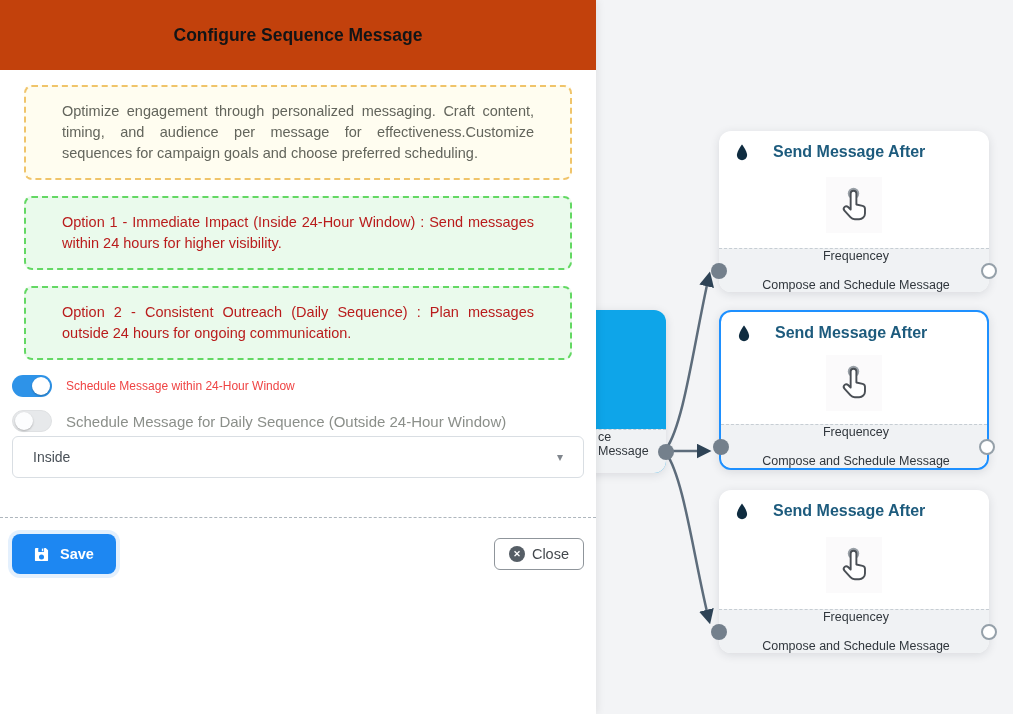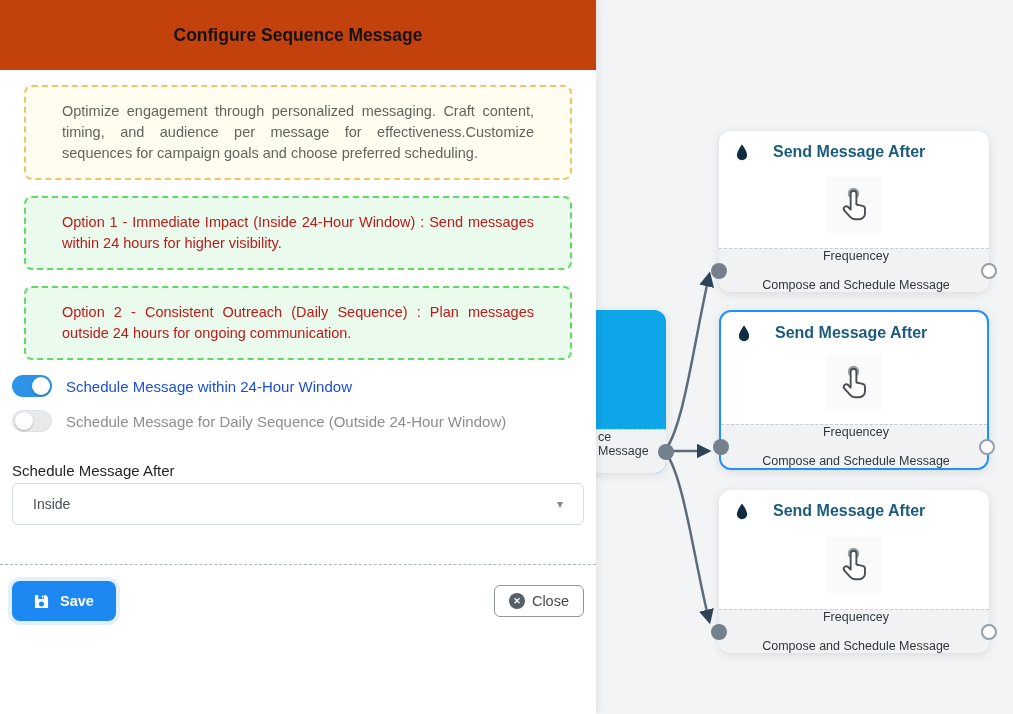--- a/index.html
+++ b/index.html
@@ -24,21 +24,21 @@
   .toggle-row { display:flex; align-items:center; gap:14px; margin:15px 12px 0; }
   .toggle-row + .toggle-row { margin-top:13px;text-align:center; }
   .toggle { width:40px; height:22px; border-radius:11px; position:relative;
     flex:0 0 auto; cursor:pointer; }
   .toggle.on { background:#2e93e8; }
   .toggle.off { background:#e7e9eb; border:1px solid #dfe1e3; }
   .knob { position:absolute; top:2px; width:18px; height:18px; border-radius:50%;
     background:#ffffff; box-shadow:0 1px 2px rgba(0,0,0,.25); }
   .toggle.on .knob { right:2px; }
   .toggle.off .knob { left:2px; top:1px; background:#fcfdfe; }
-  .toggle-label-on { font-size:15px; color:#1d4ed8; }
+  .toggle-label-on { font-size:12px; color:#ef4444; }
   .toggle-label-off { font-size:15px; color:#8b8f8a; }
 
   .field-label { margin:30px 12px 0; font-size:15px; color:#212529; }
   .select { margin:4px 12px 0; height:42px; border:1px solid #d9dee3;
     border-radius:6px; background:#fff; display:flex; align-items:center;
     justify-content:space-between; padding:0 20px; cursor:pointer; }
   .select-value { font-size:14px; color:#495057; }
   .select-caret { font-size:12px; color:#80868d; }
 
   .divider { margin-top:39px; border-top:1.5px dashed #aeb6bd; }
@@ -111,21 +111,20 @@
       <div class="toggle-label-on">Schedule Message within 24-Hour Window</div>
     </div>
 
     <div class="toggle-row">
       <div class="toggle off">
         <div class="knob"></div>
       </div>
       <div class="toggle-label-off">Schedule Message for Daily Sequence (Outside 24-Hour Window)</div>
     </div>
 
-    <div class="field-label">Schedule Message After</div>
 
     <div class="select">
       <span class="select-value">Inside</span>
       <span class="select-caret">▾</span>
     </div>
 
     <div class="divider"></div>
 
     <div class="btn-row">
       <button class="btn-save">

